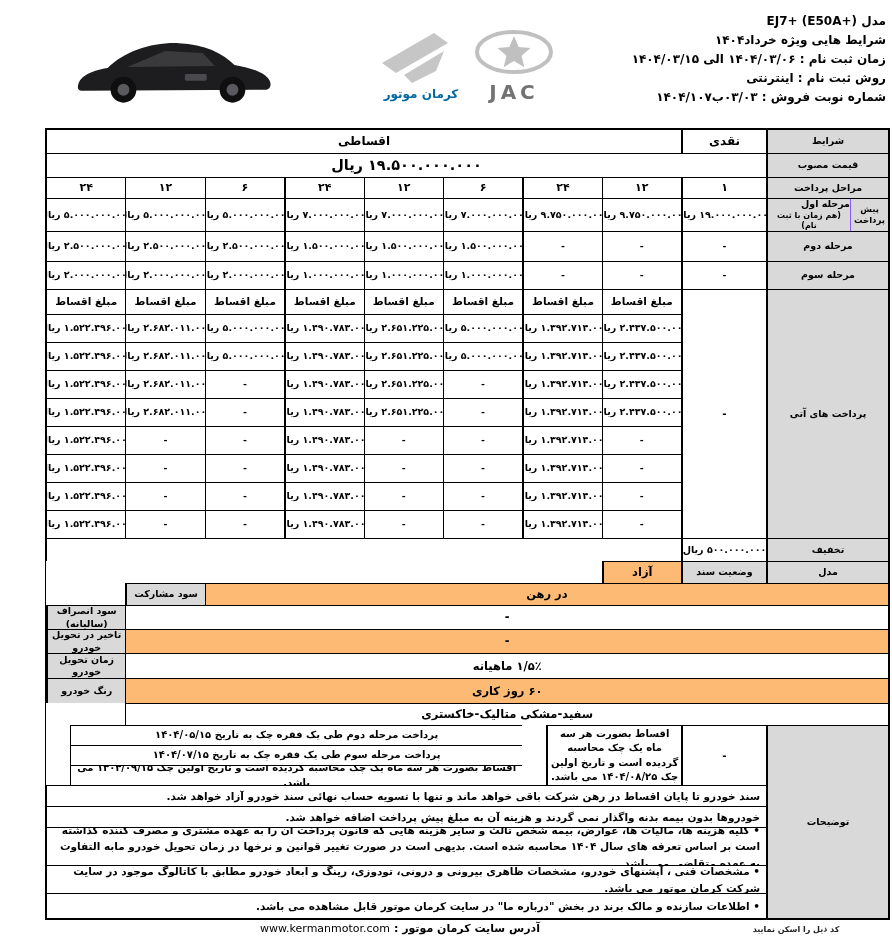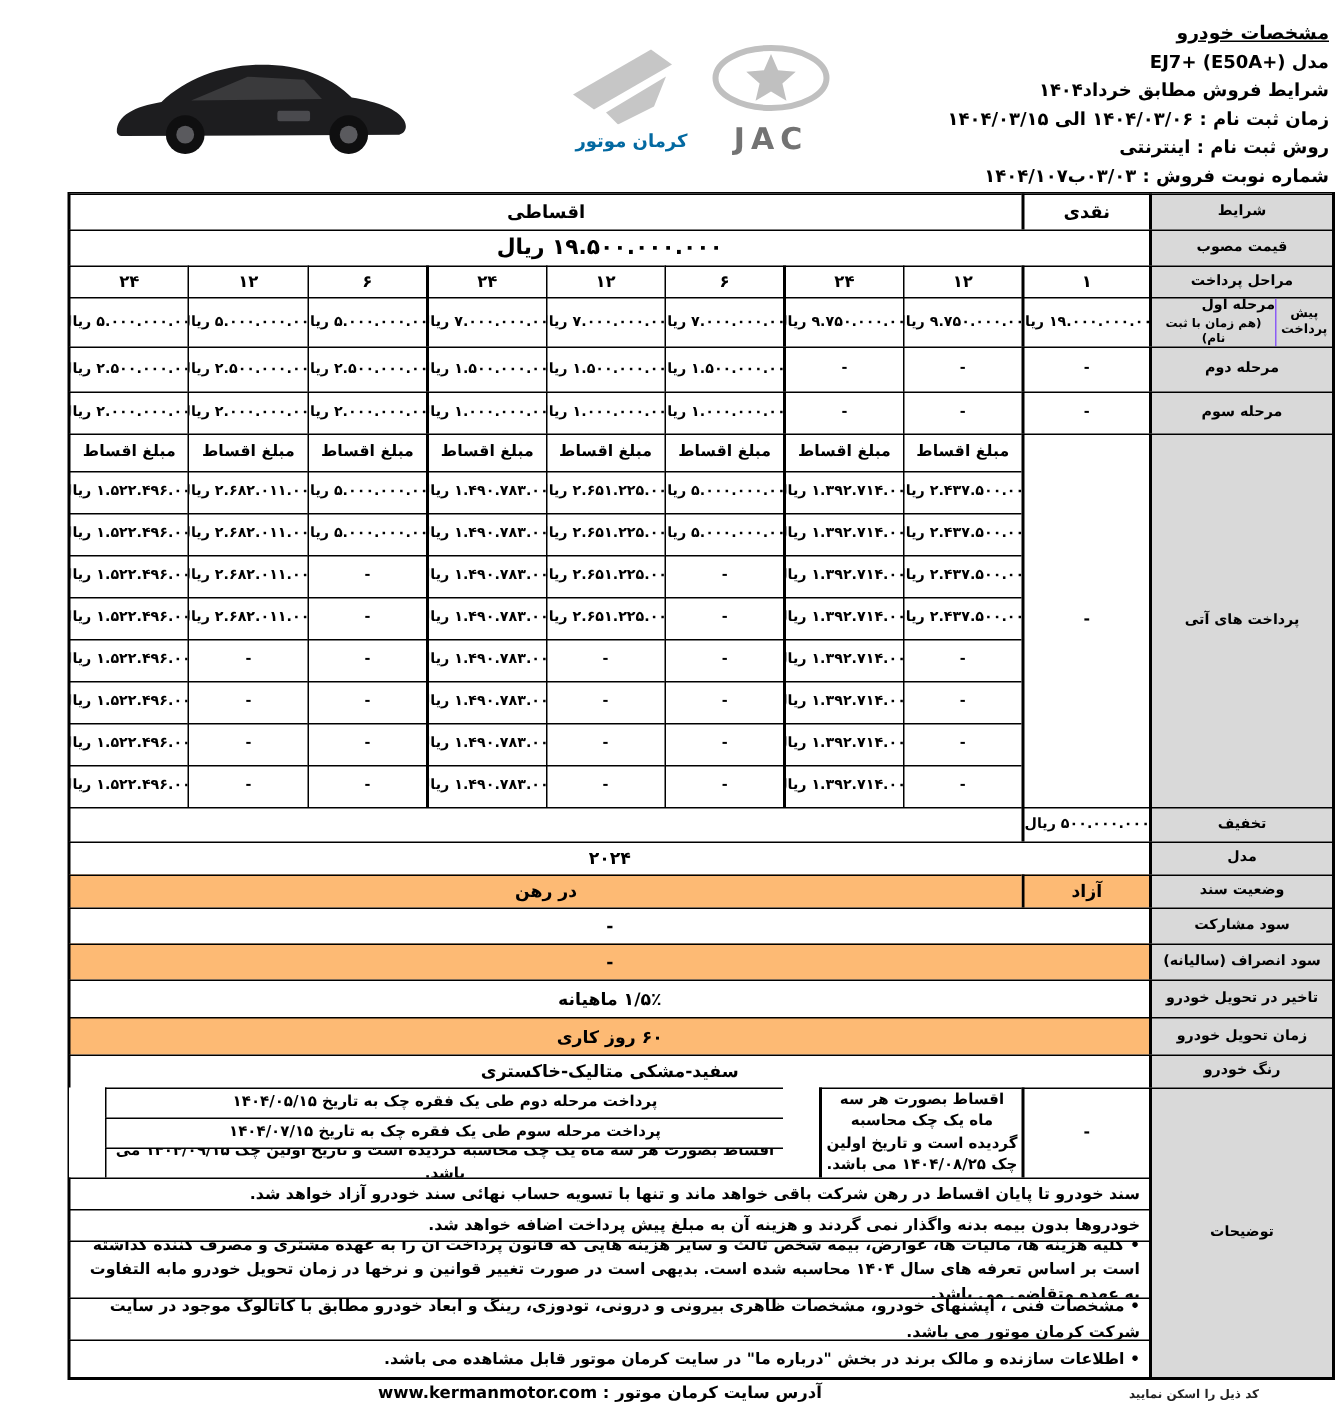--- a/index.html
+++ b/index.html
@@ -46,21 +46,21 @@
   .split{padding:0;}
   .split-in{display:flex;width:100%;height:100%;direction:rtl;}
   .prepay{width:38px;border-left:1px solid #8b5cf6;display:flex;align-items:center;justify-content:center;
           font-size:8.5px;font-weight:bold;box-sizing:border-box;}
   .s1box{flex:1;display:flex;flex-direction:column;align-items:flex-start;justify-content:center;font-size:9.5px;}
   .s1sub{font-size:8px;}
 
   
   .site{position:absolute;bottom:5px;left:180px;width:440px;text-align:center;direction:rtl;
         font-size:11px;font-weight:bold;}
-  .site .url{font-weight:bold;}
+  .site .url{font-weight:normal;}
   .scan{position:absolute;bottom:6px;right:26px;width:140px;text-align:center;direction:rtl;
         font-size:8px;font-weight:bold;color:#222;}
 </style>
 </head>
 <body>
 
 <div class="carbox">
   <svg width="218" height="98" viewBox="0 0 220 98">
     <path d="M12,74 C12,63 24,57 42,54 C60,37 86,28 114,29 C140,30 158,39 170,51 C188,54 201,59 205,66 C208,71 206,75 202,76 L16,77 C13,77 12,75 12,74 Z" fill="#1d1d1f"></path>
     <polygon points="62,53 100,37 138,39 150,52" fill="#3a3a3c"></polygon>
@@ -83,26 +83,25 @@
   <div style="width:84px;text-align:center;">
     <svg width="84" height="48" viewBox="0 0 84 48">
       <ellipse cx="42" cy="24" rx="37" ry="20" fill="none" stroke="#c0c0c0" stroke-width="4"></ellipse>
       <polygon points="42,8 46.7,18.9 58.5,19.9 49.6,27.7 52.3,39.2 42,33 31.7,39.2 34.4,27.7 25.5,19.9 37.3,18.9" fill="#c0c0c0"></polygon>
     </svg>
     <div style="font-size:20px;font-weight:bold;color:#737373;letter-spacing:4px;font-family:'DejaVu Sans',sans-serif;">JAC</div>
   </div>
 </div>
 
 <div class="info">
-  <div class="t">مشخصات خودرو</div>
   <div>
     <span>مدل</span>
     <span dir="ltr">EJ7+ (E50A+)</span>
   </div>
-  <div>شرایط فروش مطابق خرداد۱۴۰۴</div>
+  <div>شرایط هایی ویژه خرداد۱۴۰۴</div>
   <div>زمان ثبت نام : ۱۴۰۴/۰۳/۰۶ الی ۱۴۰۴/۰۳/۱۵</div>
   <div>روش ثبت نام : اینترنتی</div>
   <div>شماره نوبت فروش : ۰۳/۰۳ب۱۴۰۴/۱۰۷</div>
 </div>
 
 <div class="tbl">
 
   <div class="c g tl lbl">شرایط</div>
   <div class="c tl hdr">نقدی</div>
   <div class="c hdr sp8">اقساطی</div>
@@ -243,21 +242,20 @@
   <div class="c tl num">۱.۴۹۰.۷۸۳.۰۰۰ ریال</div>
   <div class="c num">-</div>
   <div class="c num">-</div>
   <div class="c num">۱.۵۲۲.۴۹۶.۰۰۰ ریال</div>
 
   <div class="c g tl lbl">تخفیف</div>
   <div class="c tl num">۵۰۰.۰۰۰.۰۰۰ ریال</div>
   <div class="c sp8"></div>
 
   <div class="c g tl lbl">مدل</div>
-  <div class="c mid-val sp9">۲۰۲۴</div>
 
   <div class="c g tl lbl">وضعیت سند</div>
   <div class="c tl mid-val lg">آزاد</div>
   <div class="c mid-val lg sp8">در رهن</div>
 
   <div class="c g tl lbl">سود مشارکت</div>
   <div class="c mid-val sp9">-</div>
 
   <div class="c g tl lbl">سود انصراف (سالیانه)</div>
   <div class="c mid-val lg sp9">-</div>

